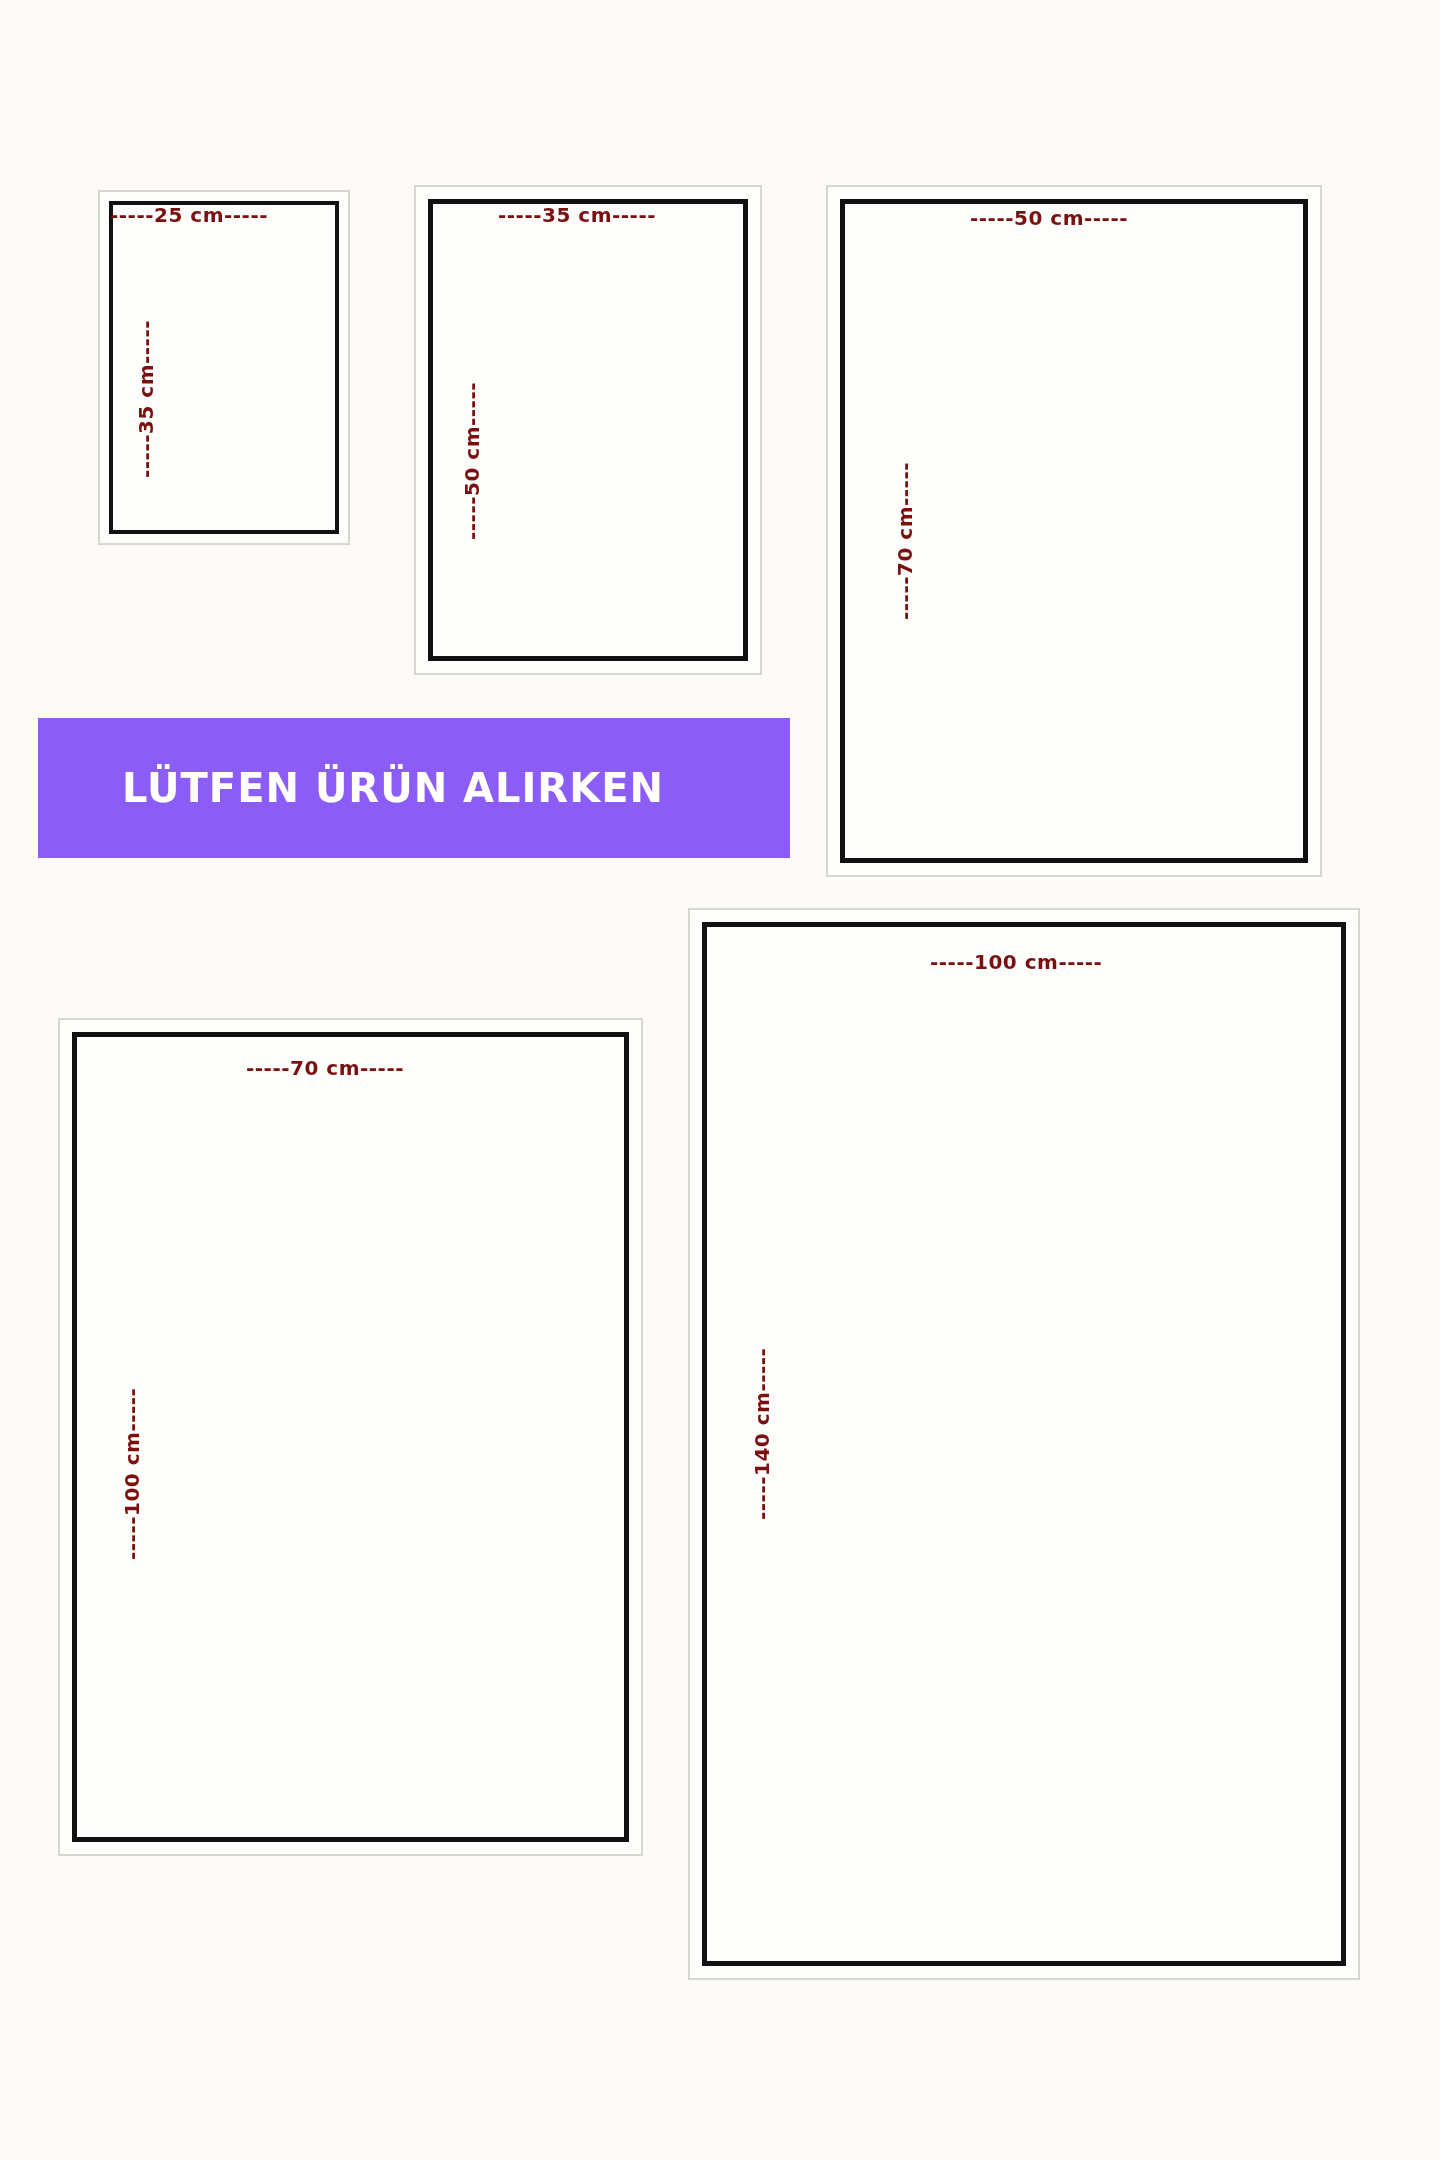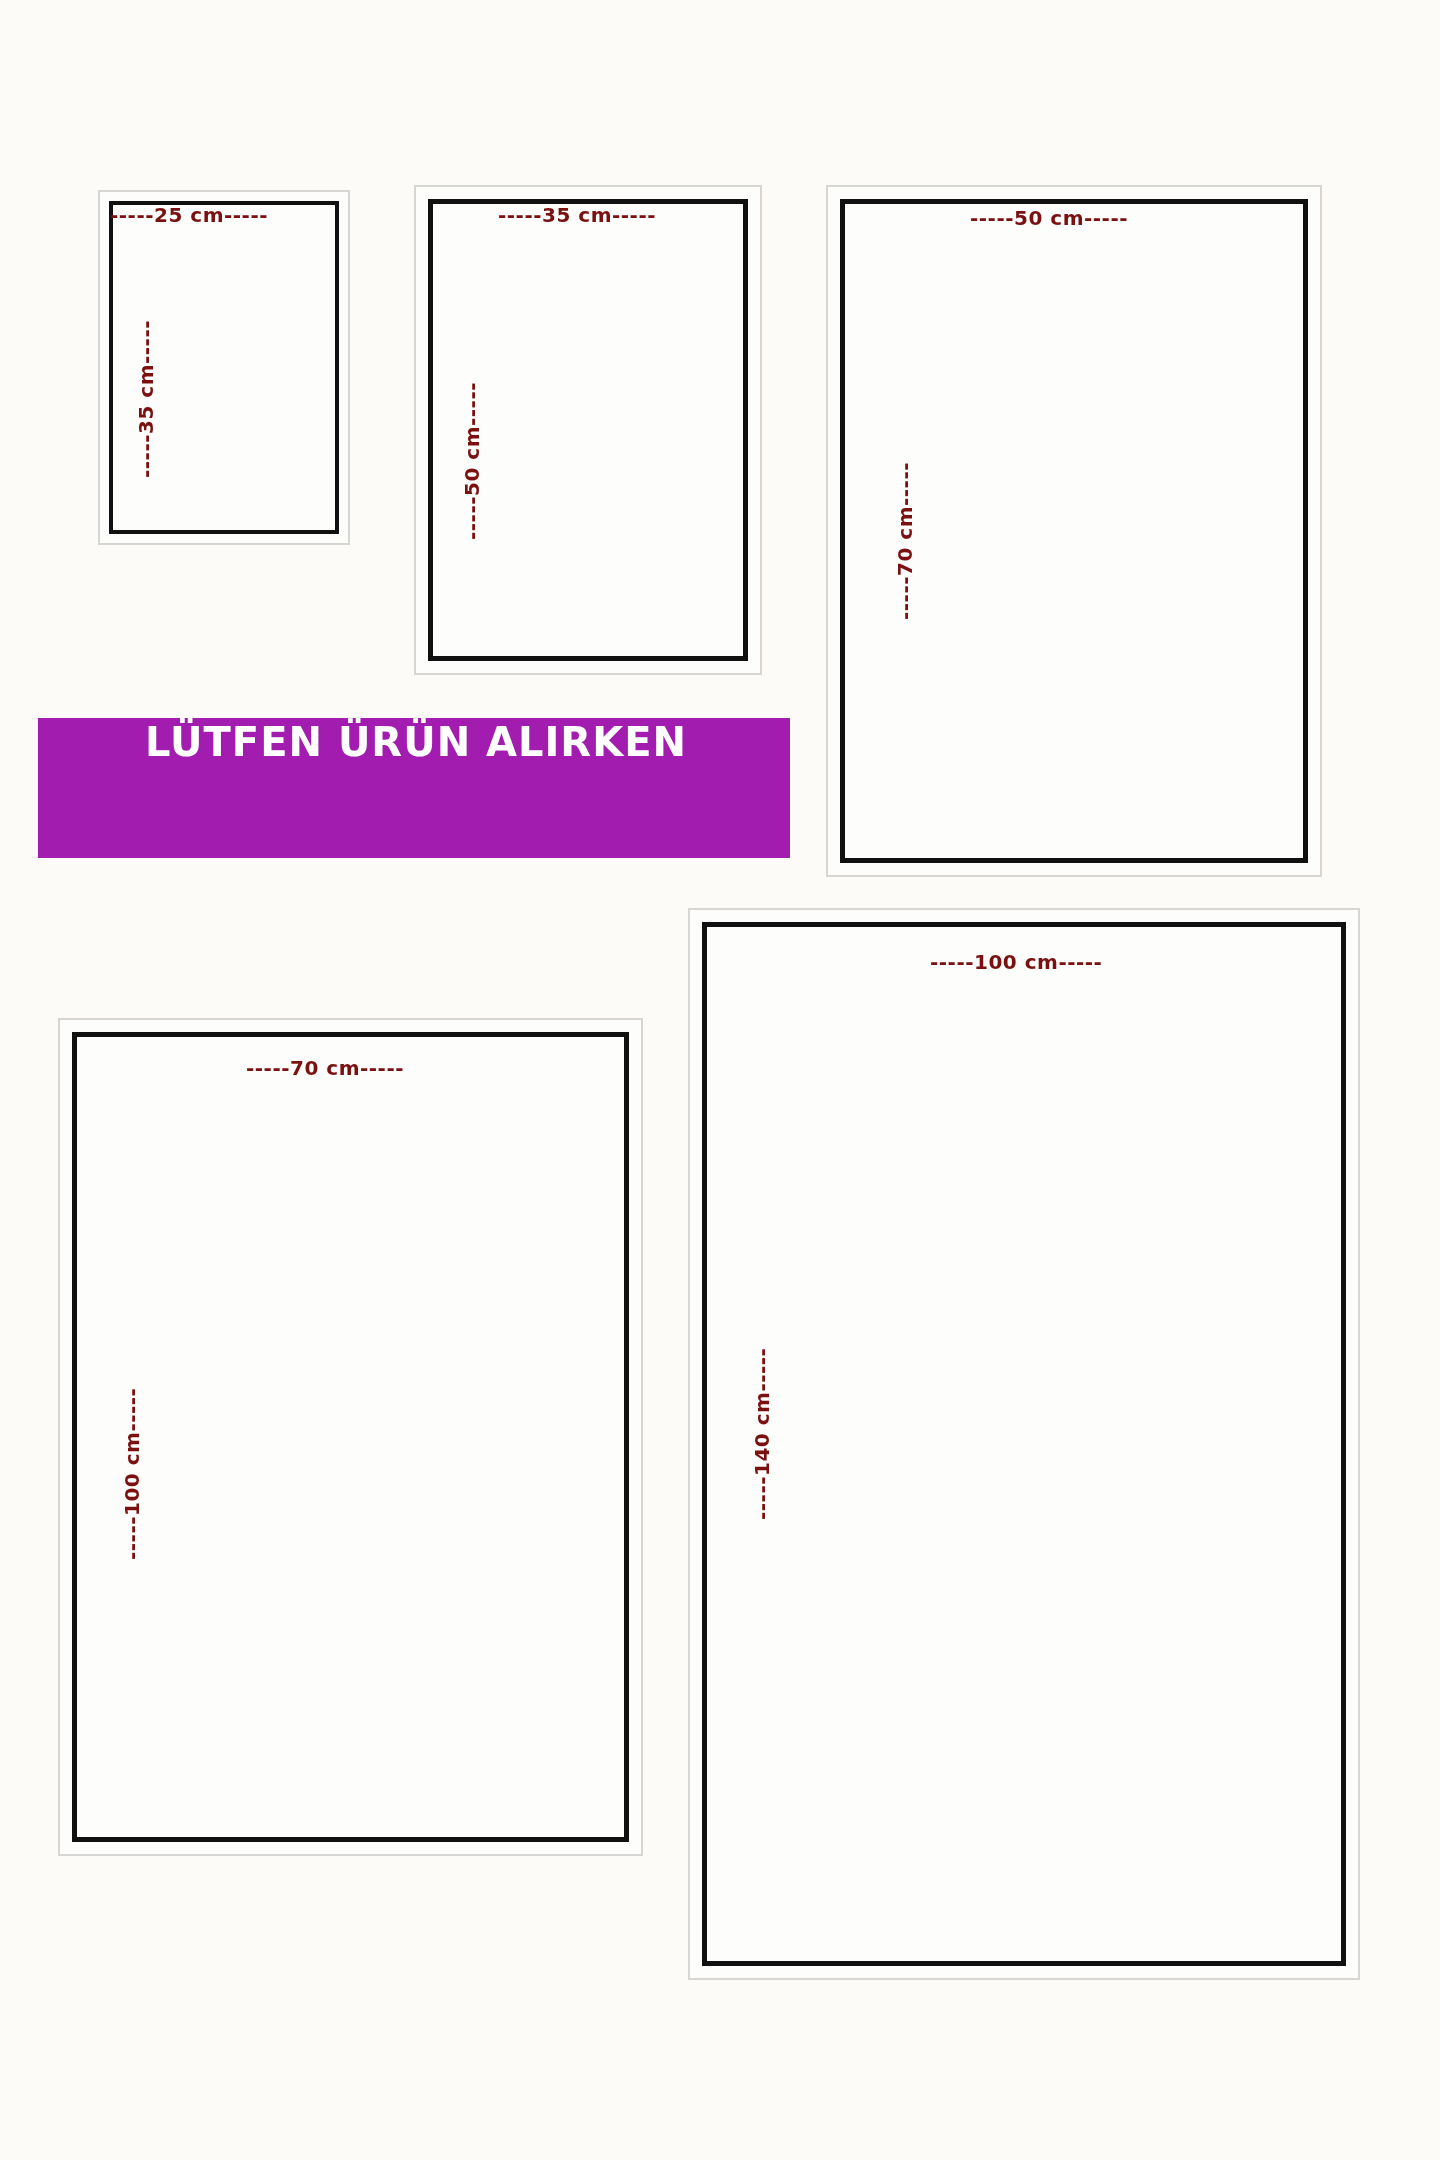--- a/index.html
+++ b/index.html
@@ -63,24 +63,25 @@
     transform: rotate(-90deg);
   }
 
   
   #warning-banner {
     position: absolute;
     left: 38px;
     top: 718px;
     width: 752px;
     height: 140px;
-    background: #a21caf;
+    background: #8b5cf6;
     display: flex;
     flex-direction: column;
-    padding-left: 107px;
+    justify-content: center;
+    padding-left: 84px;
     box-sizing: border-box;
   }
   #warning-banner .line {
     color: #ffffff;
     font-family: "DejaVu Sans", sans-serif;
     font-weight: bold;
     font-size: 40px;
     letter-spacing: 1px;
     line-height: 1.22;
   }

